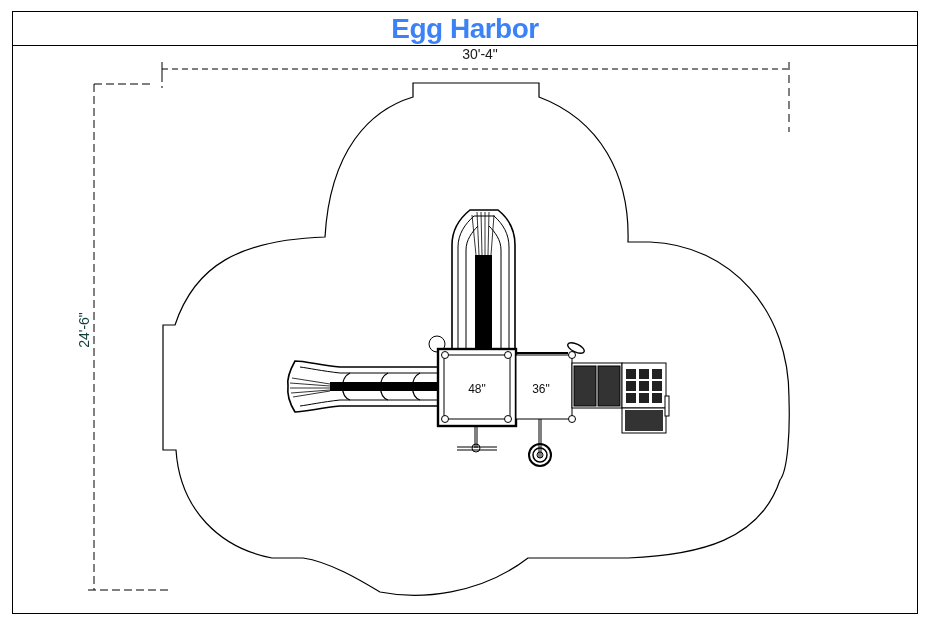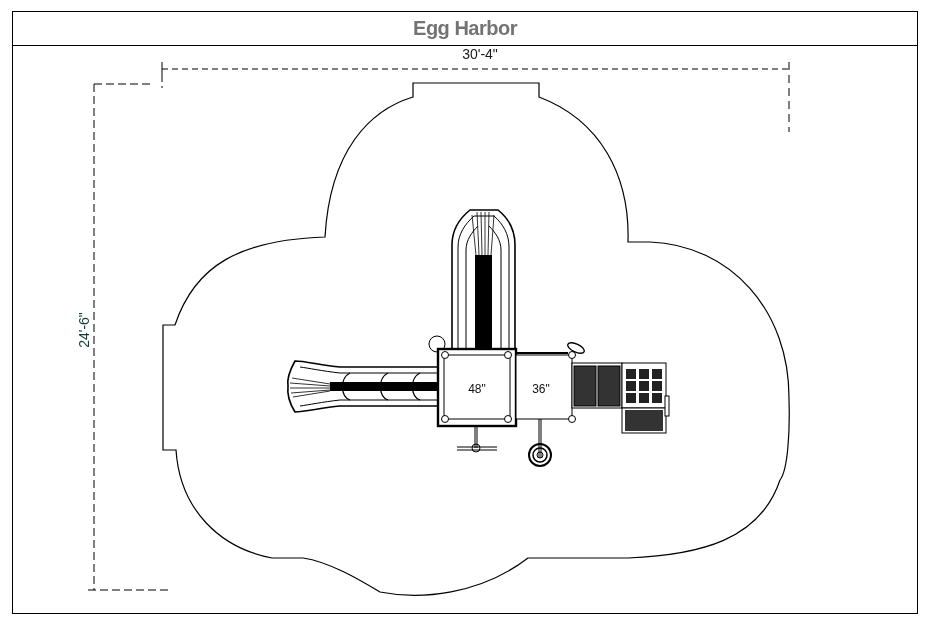--- a/index.html
+++ b/index.html
@@ -1,19 +1,19 @@
 <!DOCTYPE html>
 <html><head>
   <meta charset="utf-8">
   <style>
     html, body { margin: 0; padding: 0; background: #ffffff; }
     body { width: 931px; height: 624px; position: relative; overflow: hidden; font-family: "Liberation Sans", sans-serif; }
     .frame { position: absolute; left: 12px; top: 11px; width: 906px; height: 603px; border: 1px solid #000; box-sizing: border-box; }
     .title-bar { position: absolute; left: 0; top: 0; width: 100%; height: 34px; border-bottom: 1px solid #000; box-sizing: border-box; display: flex; align-items: center; justify-content: center; }
-    .title { font-family: "Liberation Sans", sans-serif; font-weight: bold; font-size: 20px; color: #737373; letter-spacing: -0.5px; }
+    .title { font-family: "Liberation Sans", sans-serif; font-weight: bold; font-size: 28px; color: #3b82f6; letter-spacing: -0.5px; }
     svg { position: absolute; left: 0; top: 0; }
     .dim-h { position: absolute; left: 430px; top: 46px; width: 100px; text-align: center; font-size: 14px; color: #1a1a1a; }
     .dim-v { position: absolute; left: 54px; top: 322px; font-size: 14px; color: #0f3e3a; transform: rotate(-90deg); transform-origin: center; width: 60px; text-align: center; }
     .deck-label { position: absolute; font-size: 12px; color: #111; width: 40px; text-align: center; }
   </style>
 </head>
 <body>
 
 <div class="frame">
   <div class="title-bar">

